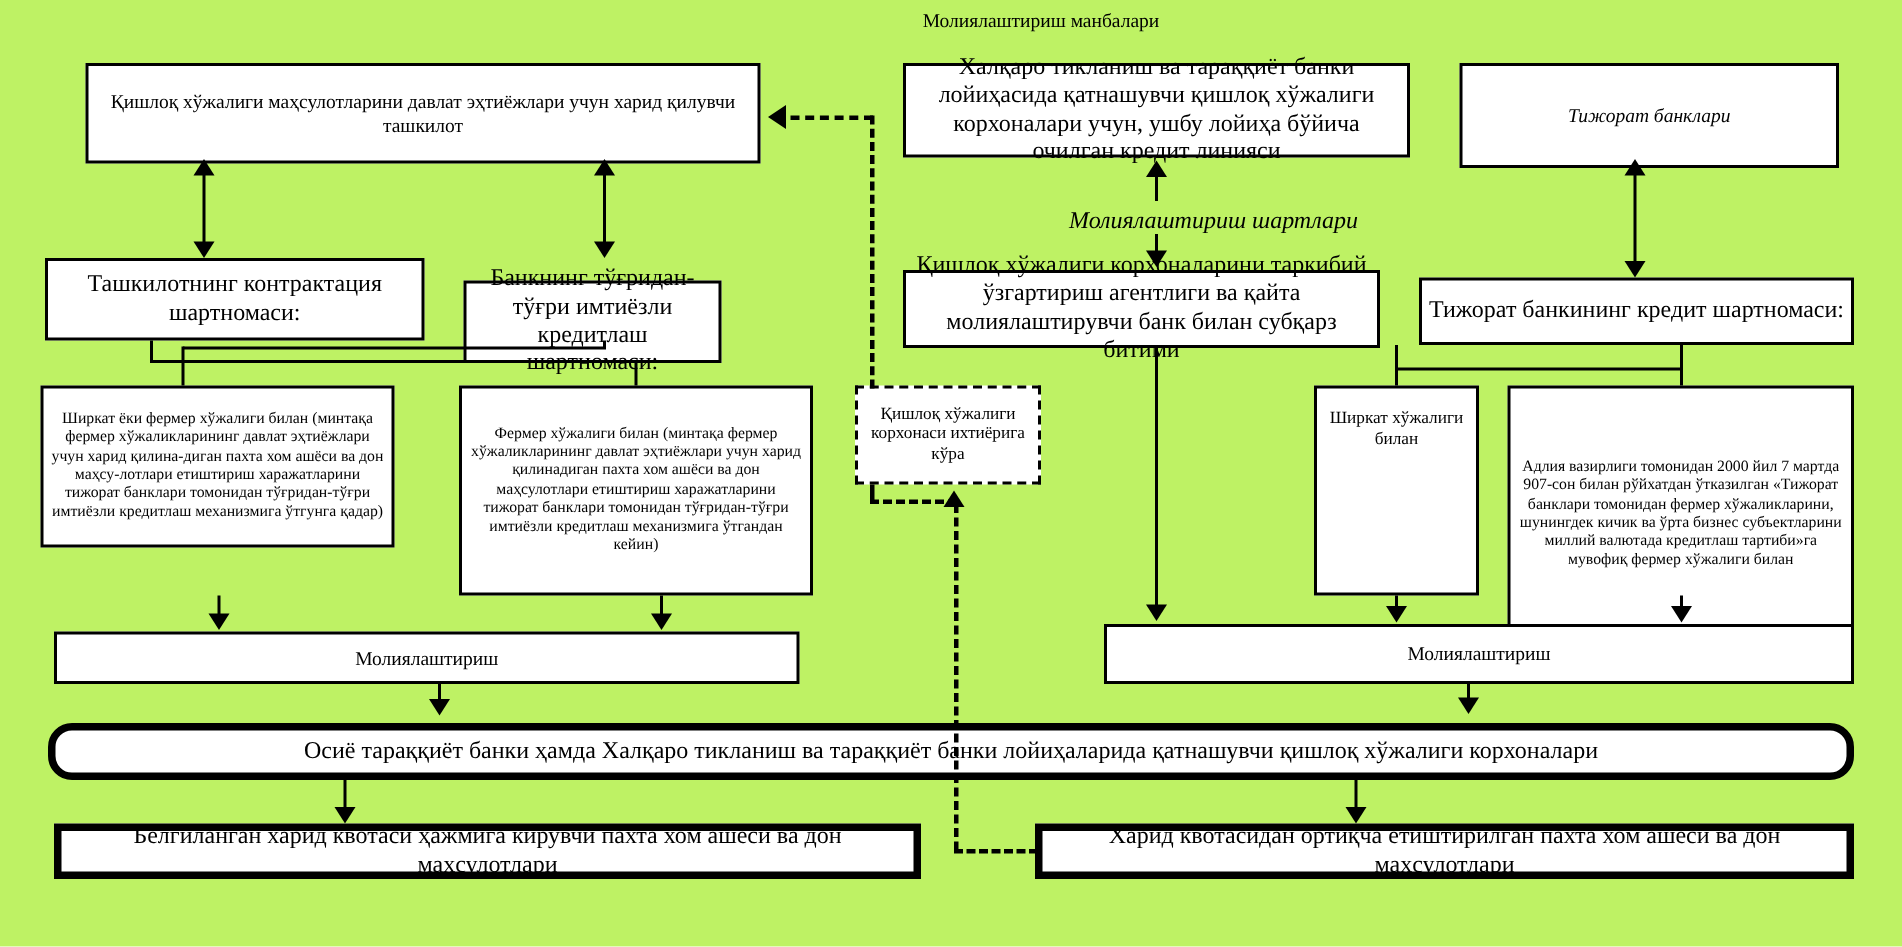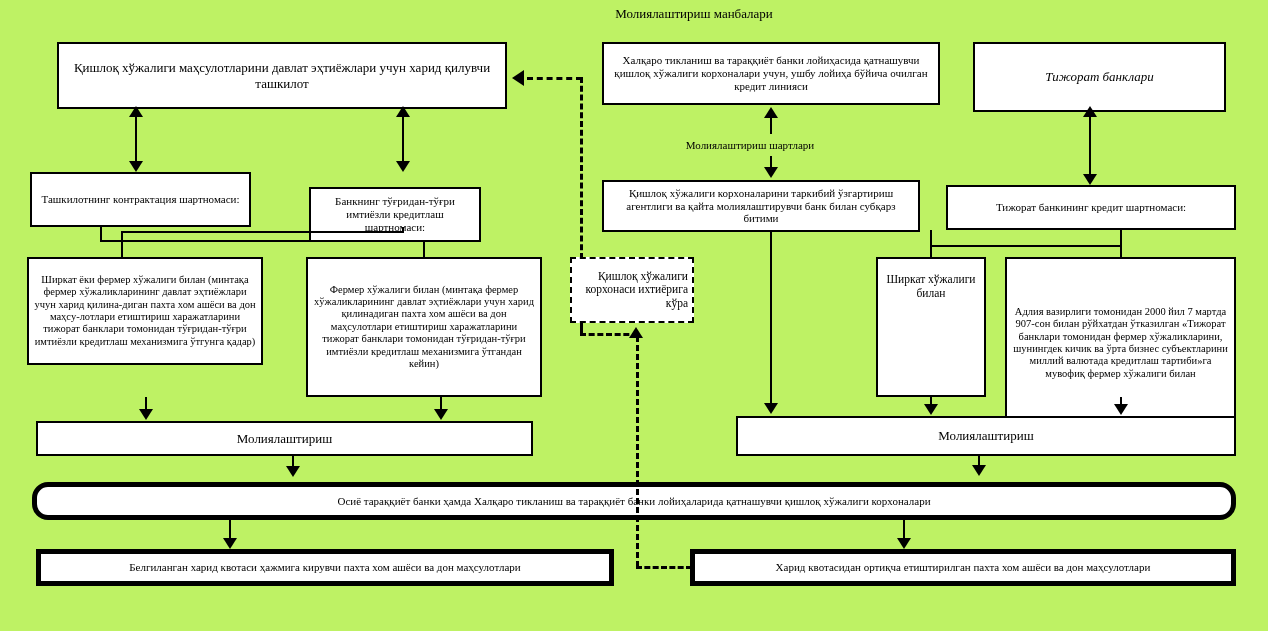--- a/index.html
+++ b/index.html
@@ -62,66 +62,66 @@
     border-left:7px solid transparent;
     border-right:7px solid transparent;
     border-bottom:11px solid #000;
   }
   .arr-left{
     border-top:8px solid transparent;
     border-bottom:8px solid transparent;
     border-right:12px solid #000;
   }
   .f13{font-size:13px;}
-  .f12{font-size:11px;}
+  .f12{font-size:16px;}
   .f11{font-size:11.5px;}
   .f10{font-size:10.5px;}
 </style>
 </head>
 <body>
 
 <div id="canvas">
 
   <div class="lbl f13" style="left:594px;top:6px;width:200px;">Молиялаштириш манбалари</div>
 
   <div class="box f13" style="left:57px;top:42px;width:450px;height:67px;">Қишлоқ хўжалиги маҳсулотларини давлат эҳтиёжлари учун харид қилувчи ташкилот</div>
 
   <div class="box f12" style="left:602px;top:42px;width:338px;height:63px;">Халқаро тикланиш ва тараққиёт банки лойиҳасида қатнашувчи қишлоқ хўжалиги корхоналари учун, ушбу лойиҳа бўйича очилган  кредит линияси</div>
 
   <div class="box f13" style="left:973px;top:42px;width:253px;height:70px;font-style:italic;">Тижорат  банклари</div>
 
-  <div class="box f12" style="left:30px;top:172px;width:221px;height:55px;">Ташкилотнинг  контрактация шартномаси:</div>
+  <div class="box f12" style="left:30px;top:172px;width:253px;height:55px;">Ташкилотнинг  контрактация шартномаси:</div>
 
   <div class="box f12" style="left:309px;top:187px;width:172px;height:55px;">Банкнинг тўғридан-тўғри имтиёзли кредитлаш шартномаси:</div>
 
   <div class="box f12" style="left:602px;top:180px;width:318px;height:52px;">Қишлоқ хўжалиги корхоналарини таркибий ўзгартириш агентлиги ва қайта молиялаштирувчи банк билан субқарз битими</div>
 
   <div class="box f12" style="left:946px;top:185px;width:290px;height:45px;">Тижорат банкининг кредит шартномаси:</div>
 
   <div class="box f10" style="left:27px;top:257px;width:236px;height:108px;">Ширкат ёки  фермер хўжалиги билан (минтақа фермер хўжаликларининг давлат эҳтиёжлари учун харид қилина-диган пахта хом ашёси ва дон маҳсу-лотлари  етиштириш харажатларини тижорат банклари томонидан тўғридан-тўғри имтиёзли кредитлаш механизмига ўтгунга қадар)</div>
 
   <div class="box f10" style="left:306px;top:257px;width:236px;height:140px;">Фермер хўжалиги билан  (минтақа фермер хўжаликларининг давлат эҳтиёжлари учун харид қилинадиган пахта хом ашёси ва дон маҳсулотлари етиштириш харажатларини тижорат банклари томонидан тўғридан-тўғри имтиёзли кредитлаш механизмига ўтгандан кейин)</div>
 
-  <div class="box dashed f11" style="left:570px;top:257px;width:124px;height:66px;text-align:right;">Қишлоқ хўжалиги корхонаси ихтиёрига кўра</div>
+  <div class="box dashed f11" style="left:570px;top:257px;width:124px;height:66px;">Қишлоқ хўжалиги корхонаси ихтиёрига кўра</div>
 
   <div class="box f11" style="left:876px;top:257px;width:110px;height:140px;align-items:flex-start;padding-top:14px;">Ширкат хўжалиги билан</div>
 
   <div class="box f10" style="left:1005px;top:257px;width:231px;height:172px;">Адлия вазирлиги томонидан 2000 йил 7 мартда 907-сон билан рўйхатдан ўтказилган «Тижорат банклари томонидан фермер хўжаликларини, шунингдек кичик ва ўрта бизнес субъектларини миллий валютада кредитлаш тартиби»га мувофиқ фермер хўжалиги билан</div>
 
   <div class="box f13" style="left:36px;top:421px;width:497px;height:35px;">Молиялаштириш</div>
 
   <div class="box f13" style="left:736px;top:416px;width:500px;height:40px;">Молиялаштириш</div>
 
   <div class="box thick f12" style="left:32px;top:482px;width:1204px;height:38px;border-radius:16px;">Осиё тараққиёт банки ҳамда Халқаро тикланиш ва тараққиёт банки лойиҳаларида қатнашувчи қишлоқ хўжалиги корхоналари</div>
 
   <div class="box thick f12" style="left:36px;top:549px;width:578px;height:37px;">Белгиланган харид квотаси ҳажмига кирувчи пахта хом ашёси ва дон маҳсулотлари</div>
 
   <div class="box thick f12" style="left:690px;top:549px;width:546px;height:37px;">Харид квотасидан ортиқча етиштирилган пахта хом ашёси ва дон маҳсулотлари</div>
 
-  <div class="lbl f12" style="left:640px;top:139px;width:220px;">Молиялаштириш шартлари</div>
+  <div class="lbl f12" style="left:699px;top:139px;width:220px;font-style:italic;">Молиялаштириш шартлари</div>
 
   <div class="line vline" style="left:135px;top:116px;height:48px;"></div>
   <div class="arrow arr-up" style="left:129px;top:106px;"></div>
   <div class="arrow arr-down" style="left:129px;top:161px;"></div>
 
   <div class="line vline" style="left:402px;top:116px;height:48px;"></div>
   <div class="arrow arr-up" style="left:396px;top:106px;"></div>
   <div class="arrow arr-down" style="left:396px;top:161px;"></div>
 
   <div class="line vline" style="left:100px;top:227px;height:14px;"></div>

